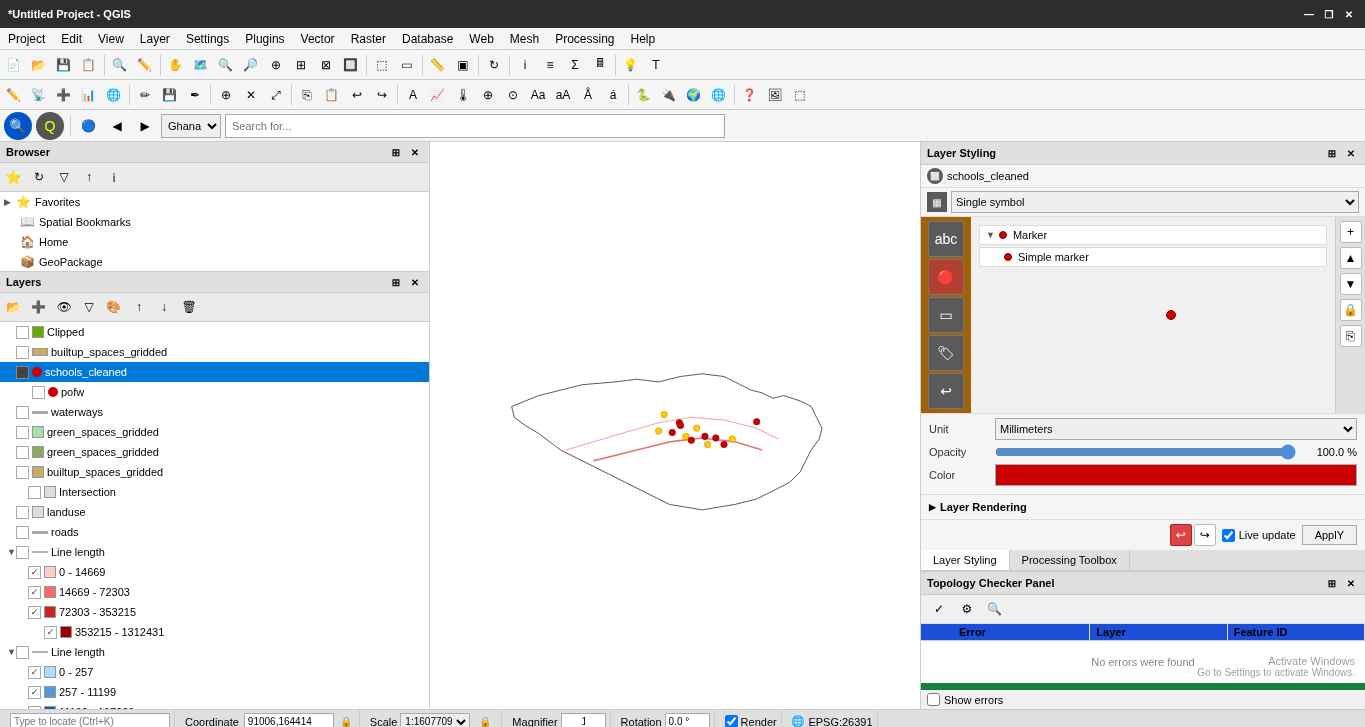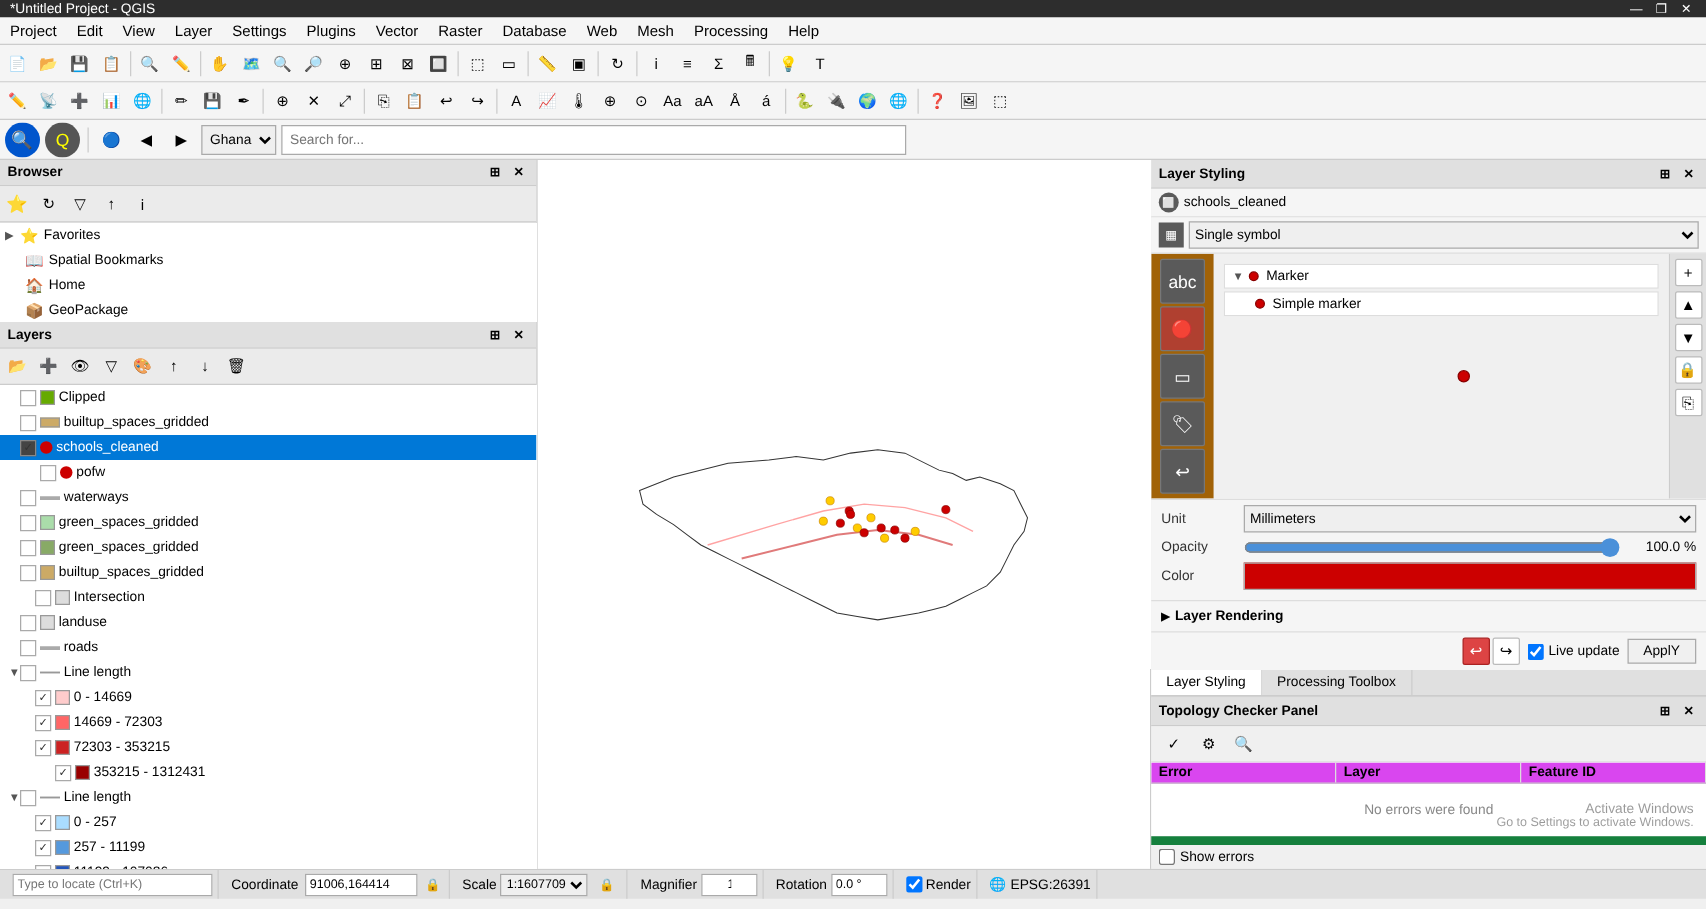--- a/index.html
+++ b/index.html
@@ -1,19 +1,19 @@
 <!DOCTYPE html>
 <html><head>
   <meta charset="utf-8">
   <style>
     * { margin: 0; padding: 0; box-sizing: border-box; }
     body { font-family: 'Segoe UI', Arial, sans-serif; font-size: 11px; background: #f0f0f0; width: 1365px; height: 727px; overflow: hidden; }
     
     
-    #titlebar { background: #2d2d2d; color: white; height: 14px; display: flex; align-items: center; justify-content: space-between; padding: 1px 8px; }
+    #titlebar { background: #2d2d2d; color: white; height: 28px; display: flex; align-items: center; justify-content: space-between; padding: 1px 8px; font-weight: bold; }
     #titlebar .controls { display: flex; gap: 4px; }
     #titlebar .ctrl-btn { width: 16px; height: 16px; display: flex; align-items: center; justify-content: center; font-size: 10px; cursor: pointer; color: white; }
     
     
     #menubar { background: #f5f5f5; height: 22px; display: flex; align-items: center; border-bottom: 1px solid #ccc; }
     .menu-item { padding: 2px 8px; cursor: pointer; font-size: 12px; }
     
     
     .toolbar { background: #f5f5f5; height: 30px; display: flex; align-items: center; padding: 0 2px; border-bottom: 1px solid #ccc; gap: 1px; flex-wrap: nowrap; }
     .tb-btn { width: 24px; height: 24px; display: flex; align-items: center; justify-content: center; cursor: pointer; border: 1px solid transparent; border-radius: 2px; font-size: 12px; }
@@ -91,21 +91,21 @@
     
     .tab-row { display: flex; border-bottom: 1px solid #ccc; background: #e0e0e0; }
     .tab { padding: 4px 12px; cursor: pointer; font-size: 11px; border-right: 1px solid #ccc; background: #e0e0e0; }
     .tab.active { background: white; border-bottom: none; }
     
     
     #topology { height: 160px; display: flex; flex-direction: column; border-top: 1px solid #ccc; }
     .topo-header { background: #e0e0e0; padding: 3px 6px; font-weight: bold; font-size: 11px; display: flex; align-items: center; justify-content: space-between; border-bottom: 1px solid #ccc; }
     .topo-toolbar { display: flex; align-items: center; padding: 2px 6px; gap: 4px; background: #f0f0f0; border-bottom: 1px solid #ddd; }
     .topo-table { flex: 1; background: white; display: flex; flex-direction: column; overflow: hidden; }
-    .topo-table-header { display: flex; background: #d946ef; border-bottom: 1px solid #ccc; }
+    .topo-table-header { display: flex; background: #1d4ed8; border-bottom: 1px solid #ccc; padding-left: 32px; }
     .topo-col { flex: 1; padding: 2px 6px; font-size: 11px; font-weight: bold; border-right: 1px solid #ddd; }
     .topo-body { flex: 1; display: flex; align-items: center; justify-content: center; font-size: 11px; color: #888; }
     .topo-footer { padding: 3px 6px; background: #f0f0f0; border-top: 7px solid #15803d; display: flex; align-items: center; gap: 4px; }
     
     
     #statusbar { background: #e0e0e0; height: 24px; display: flex; align-items: center; padding: 0 6px; gap: 6px; border-top: 1px solid #ccc; font-size: 11px; }
     .status-item { display: flex; align-items: center; gap: 3px; padding: 0 4px; border-right: 1px solid #ccc; height: 100%; }
     
     
     #map-svg { width: 100%; height: 100%; }

